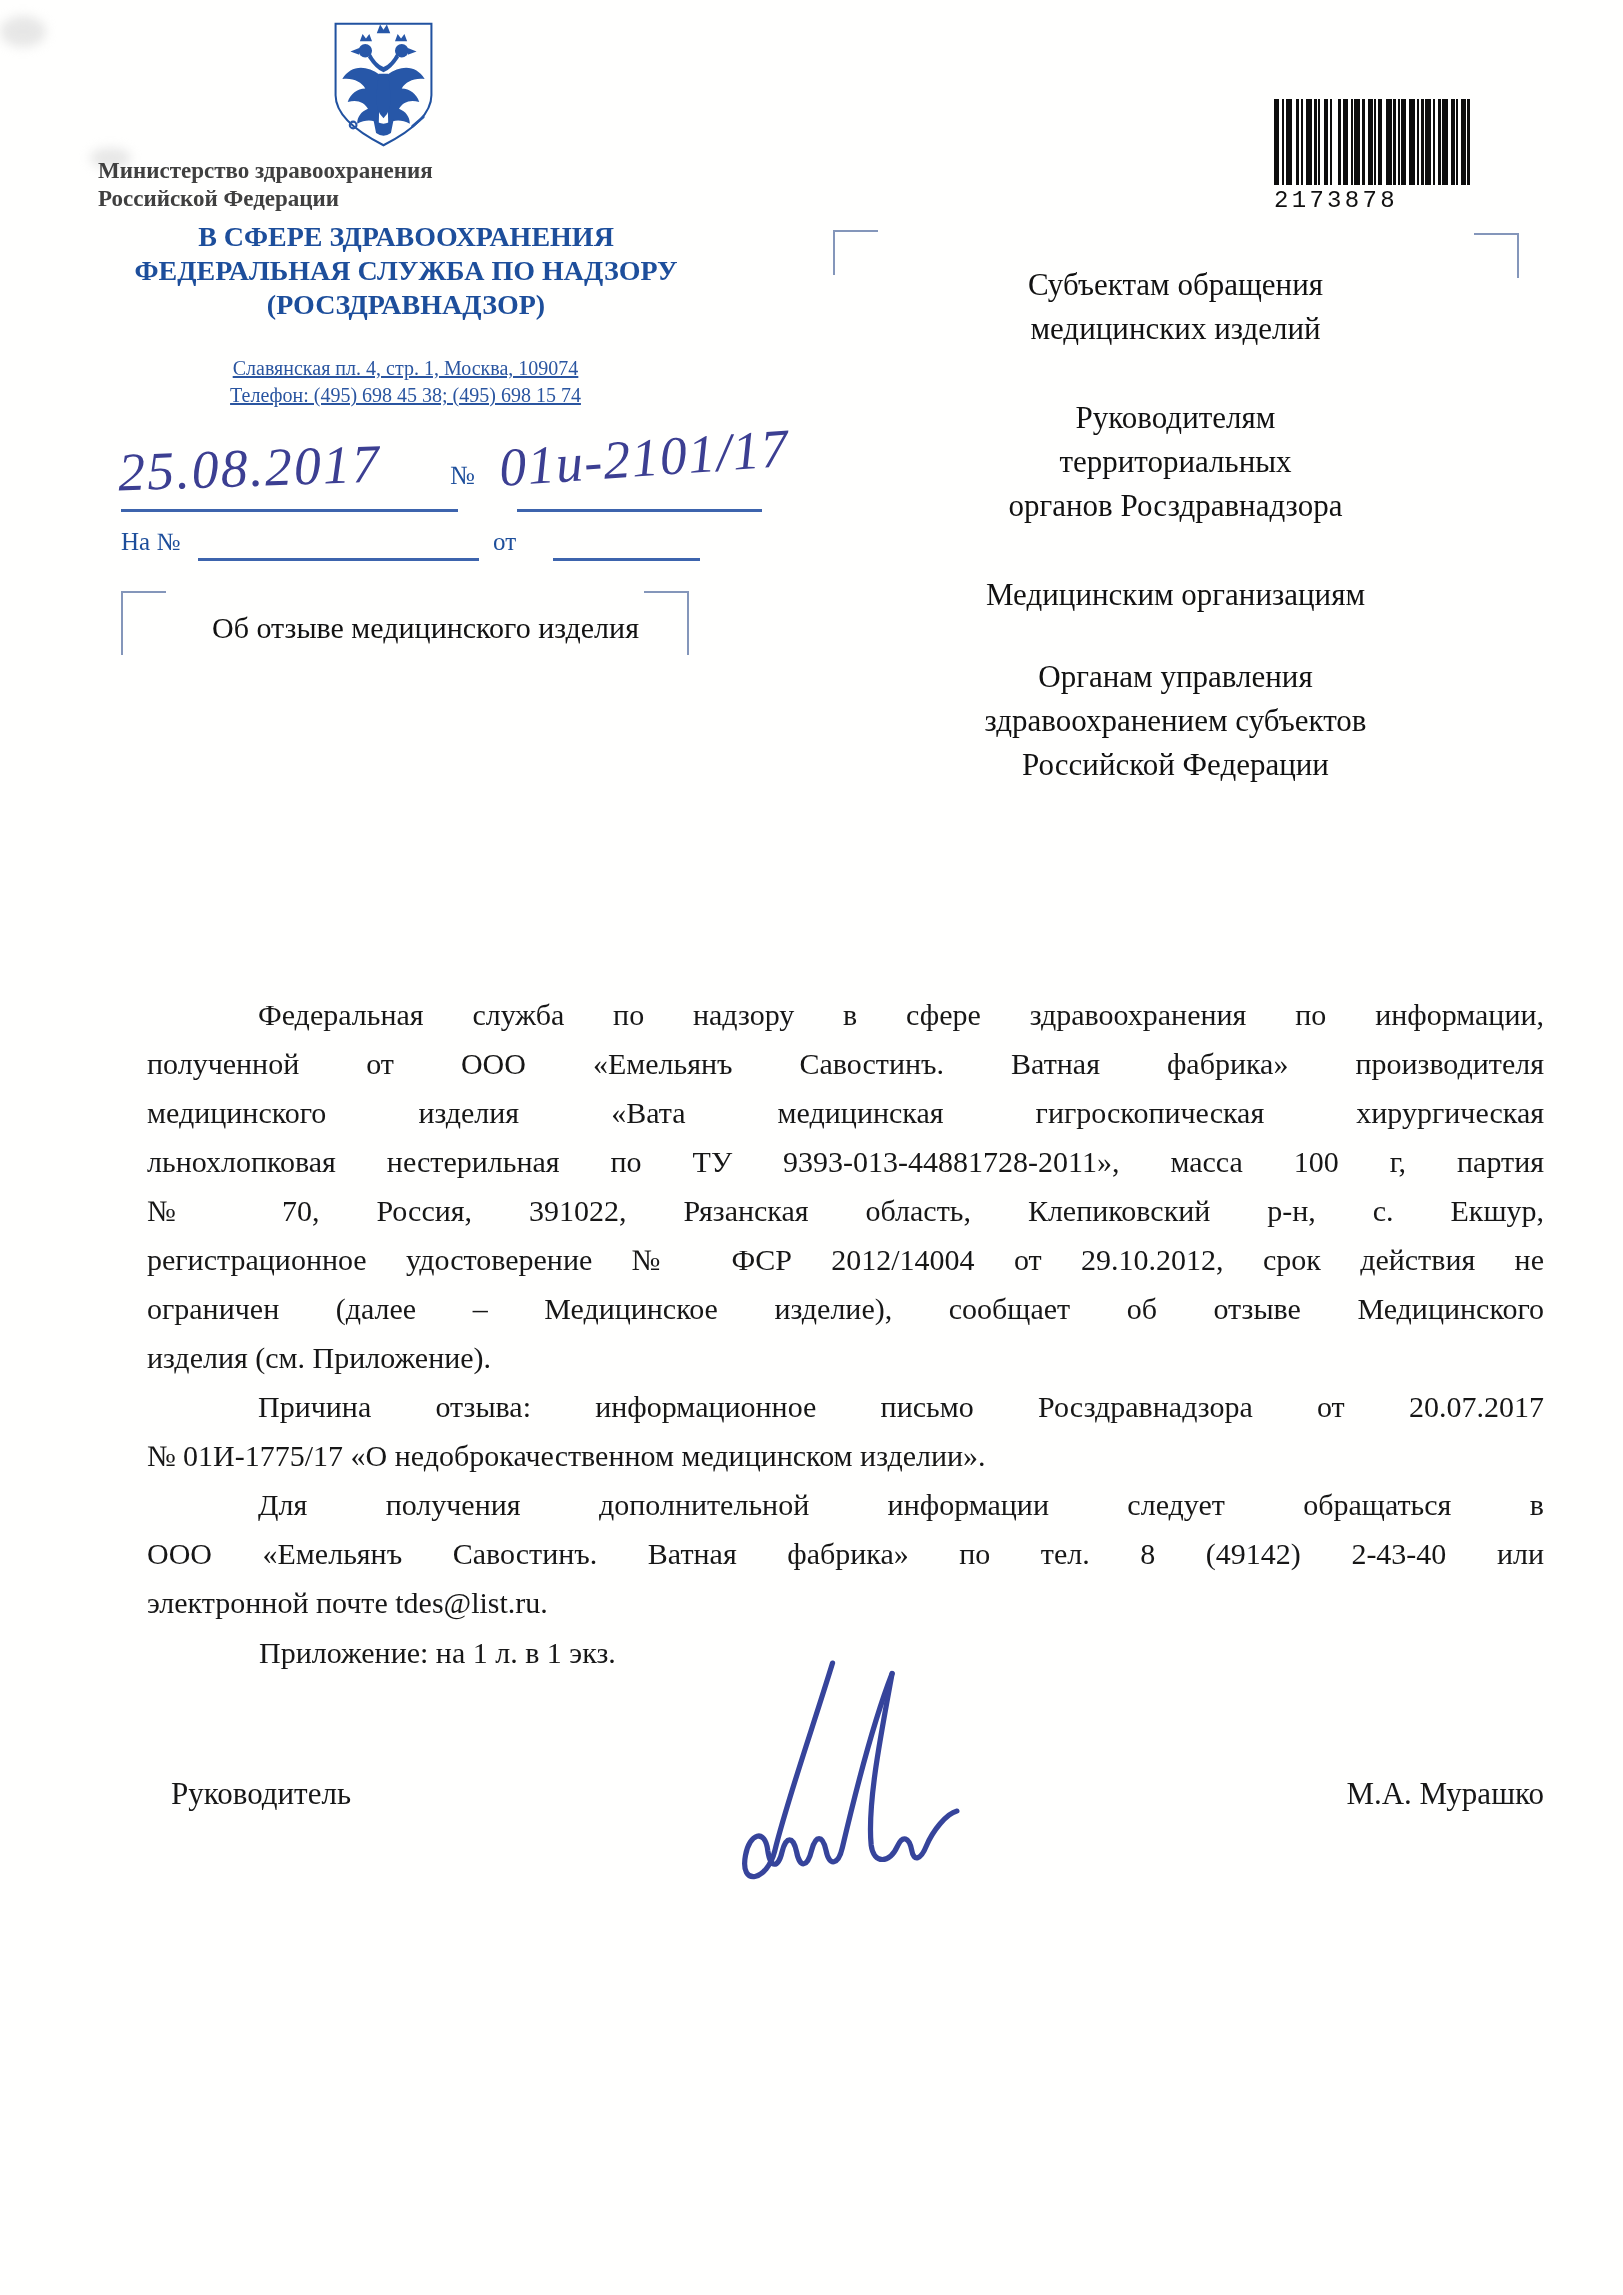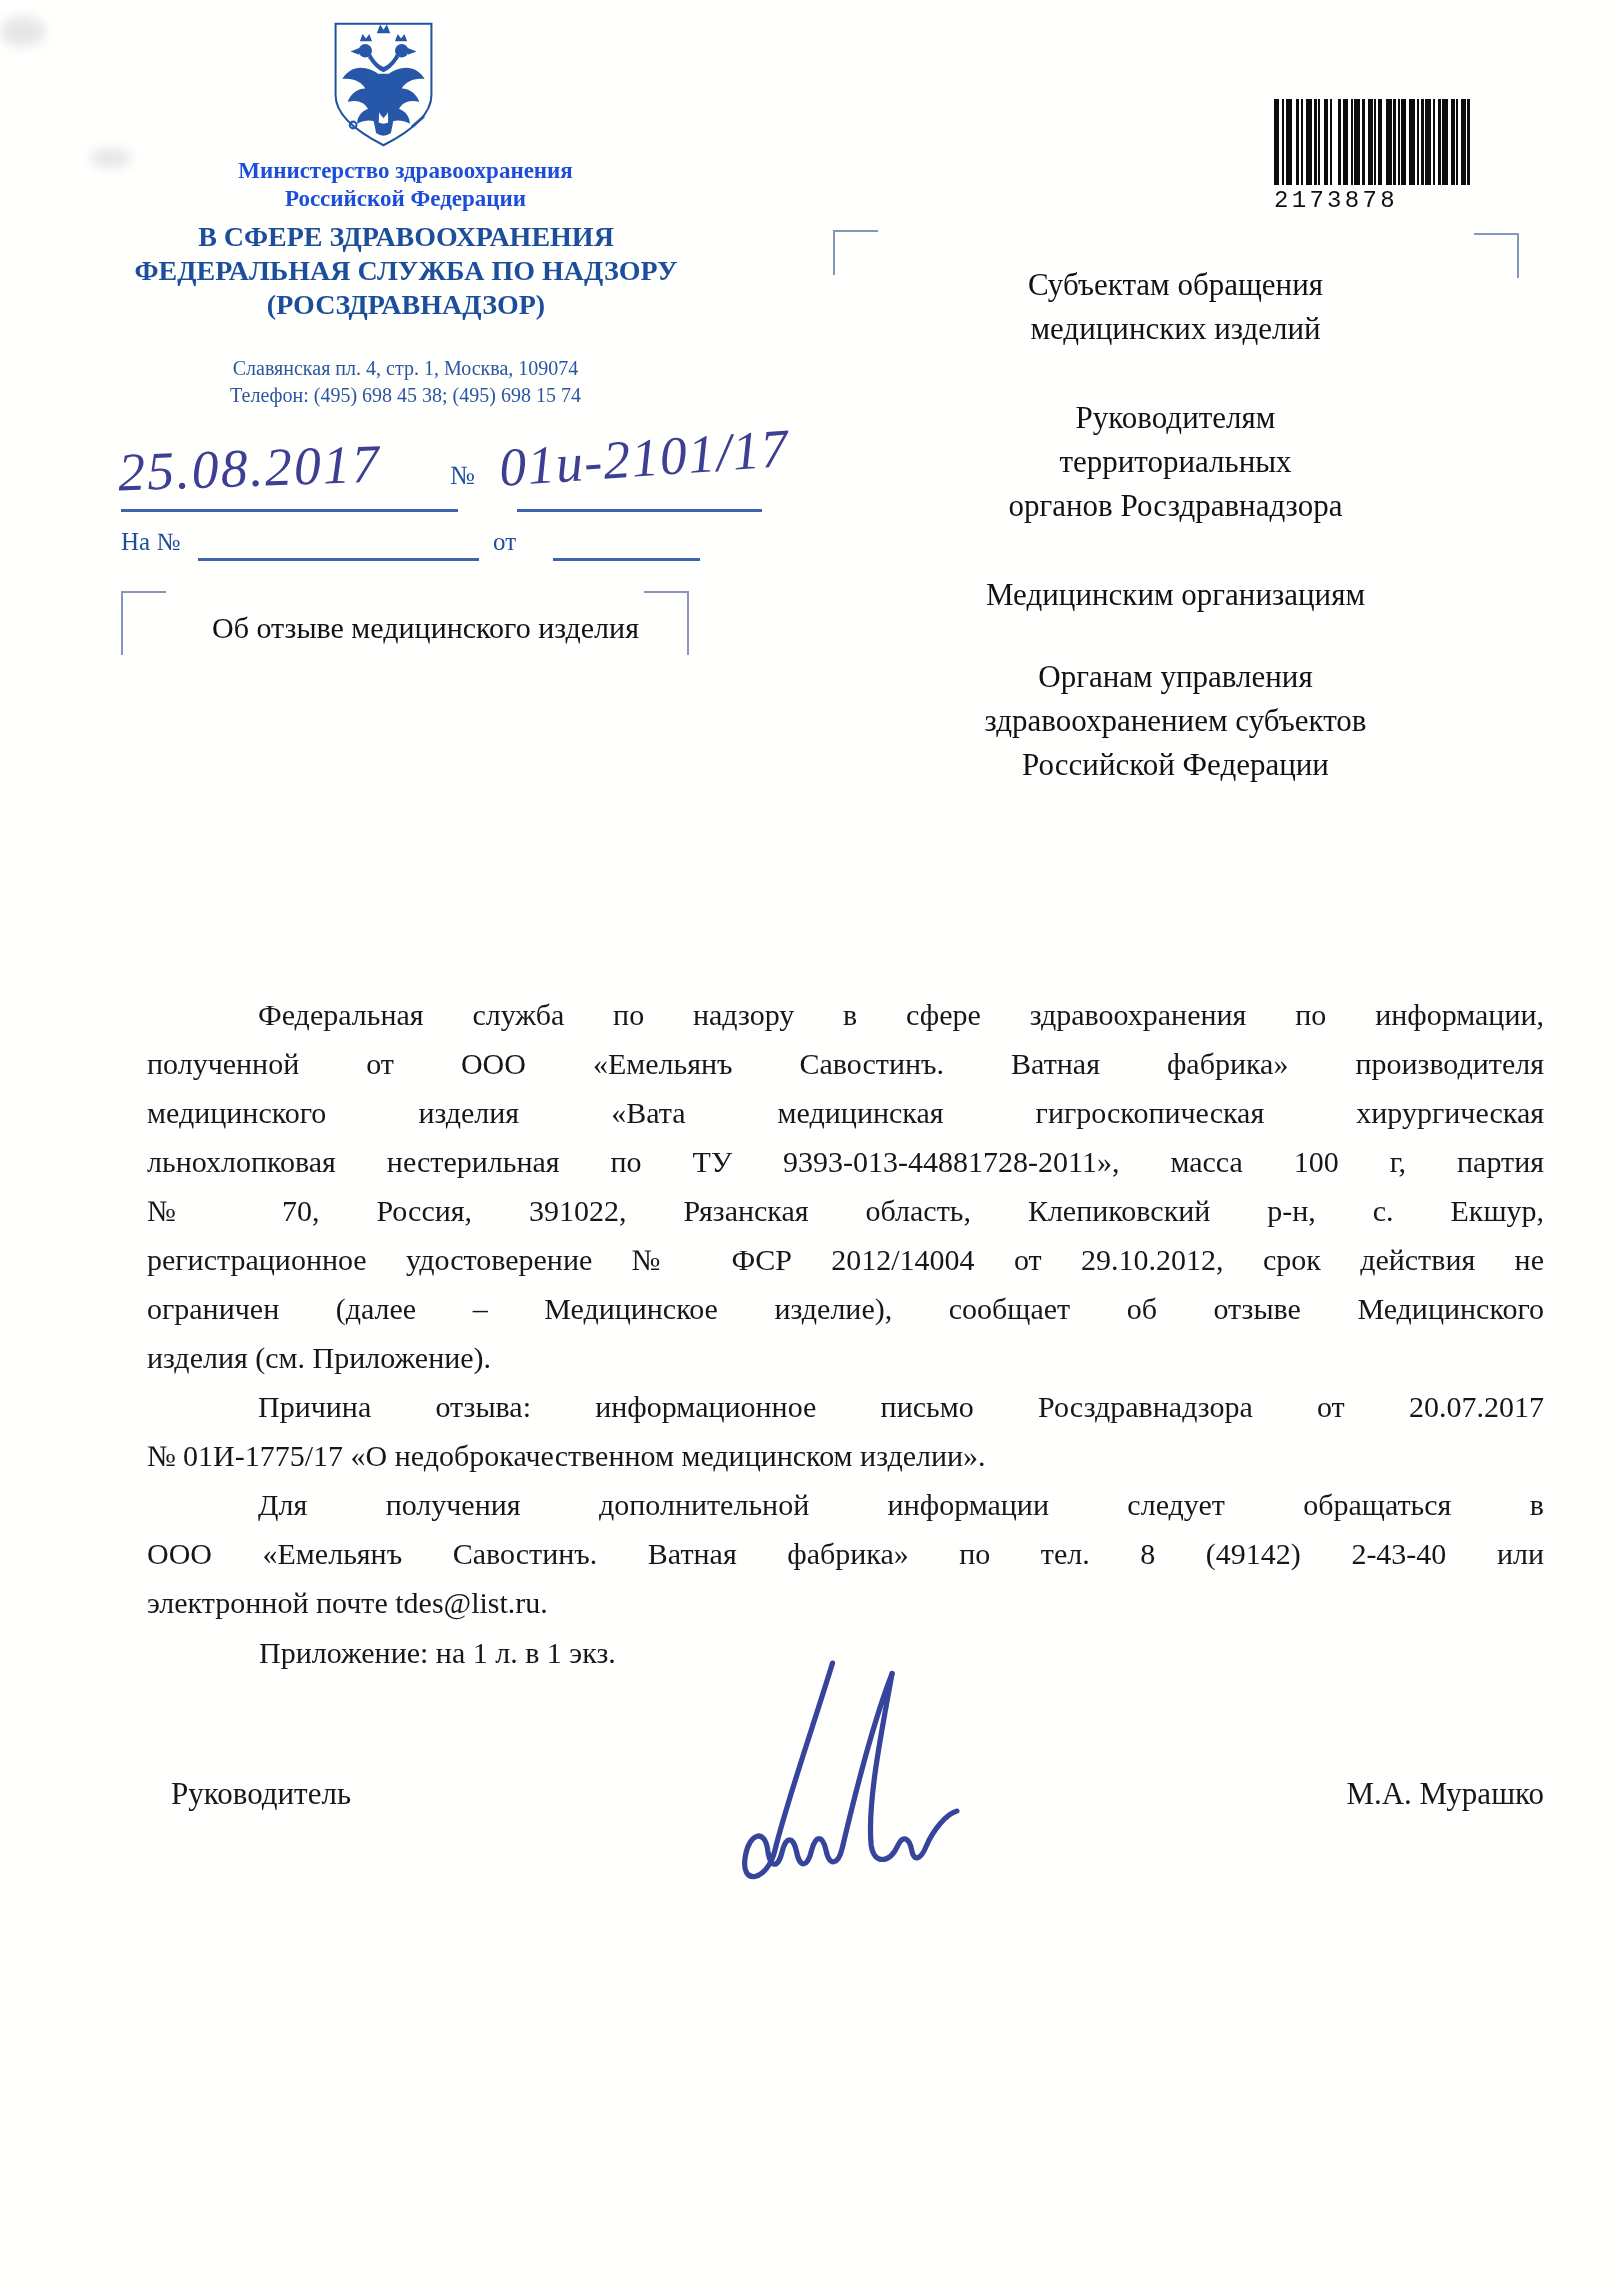--- a/index.html
+++ b/index.html
@@ -4,26 +4,26 @@
 <style>
   html,body{margin:0;padding:0;background:#ffffff;}
   .page{position:relative;width:1624px;height:2295px;background:#fffffe;
         font-family:"Liberation Serif",serif;color:#151515;overflow:hidden;}
   .abs{position:absolute;}
 
   
   .smudge{position:absolute;background:#cfcfcf;filter:blur(5.2px);opacity:.5;border-radius:50%;}
 
   
-  .ministry{left:98px;top:157px;width:615px;text-align:center;color:#1d4ed8;
+  .ministry{left:98px;top:157px;width:615px;color:#404040;
             font-weight:bold;font-size:23px;line-height:28px;}
   .service {left:72px;top:220px;width:668px;text-align:center;color:#1d4e9b;
             font-weight:bold;font-size:28px;line-height:34px;}
   .lh-addr {left:98px;top:355px;width:615px;text-align:center;color:#2a55a0;
-            font-size:20px;line-height:27px;}
+            font-size:20px;line-height:27px;text-decoration:underline;}
   .emblem{left:326px;top:17px;width:115px;height:135px;}
 
   
   .hw{font-style:italic;color:#3c3f92;font-family:"Liberation Serif",serif;}
   .date-hw{left:118px;top:437px;font-size:54px;transform:rotate(-2deg);letter-spacing:2px;}
   .numsign{left:450px;top:461px;font-size:26px;color:#1d4e9b;}
   .num-hw{left:499px;top:427px;font-size:54px;transform:rotate(-4deg);letter-spacing:1.3px;}
   .uline{position:absolute;height:2.6px;background:#3d64ad;}
   .ref-label{position:absolute;font-size:25px;color:#1d4e9b;text-align:right;}
 

